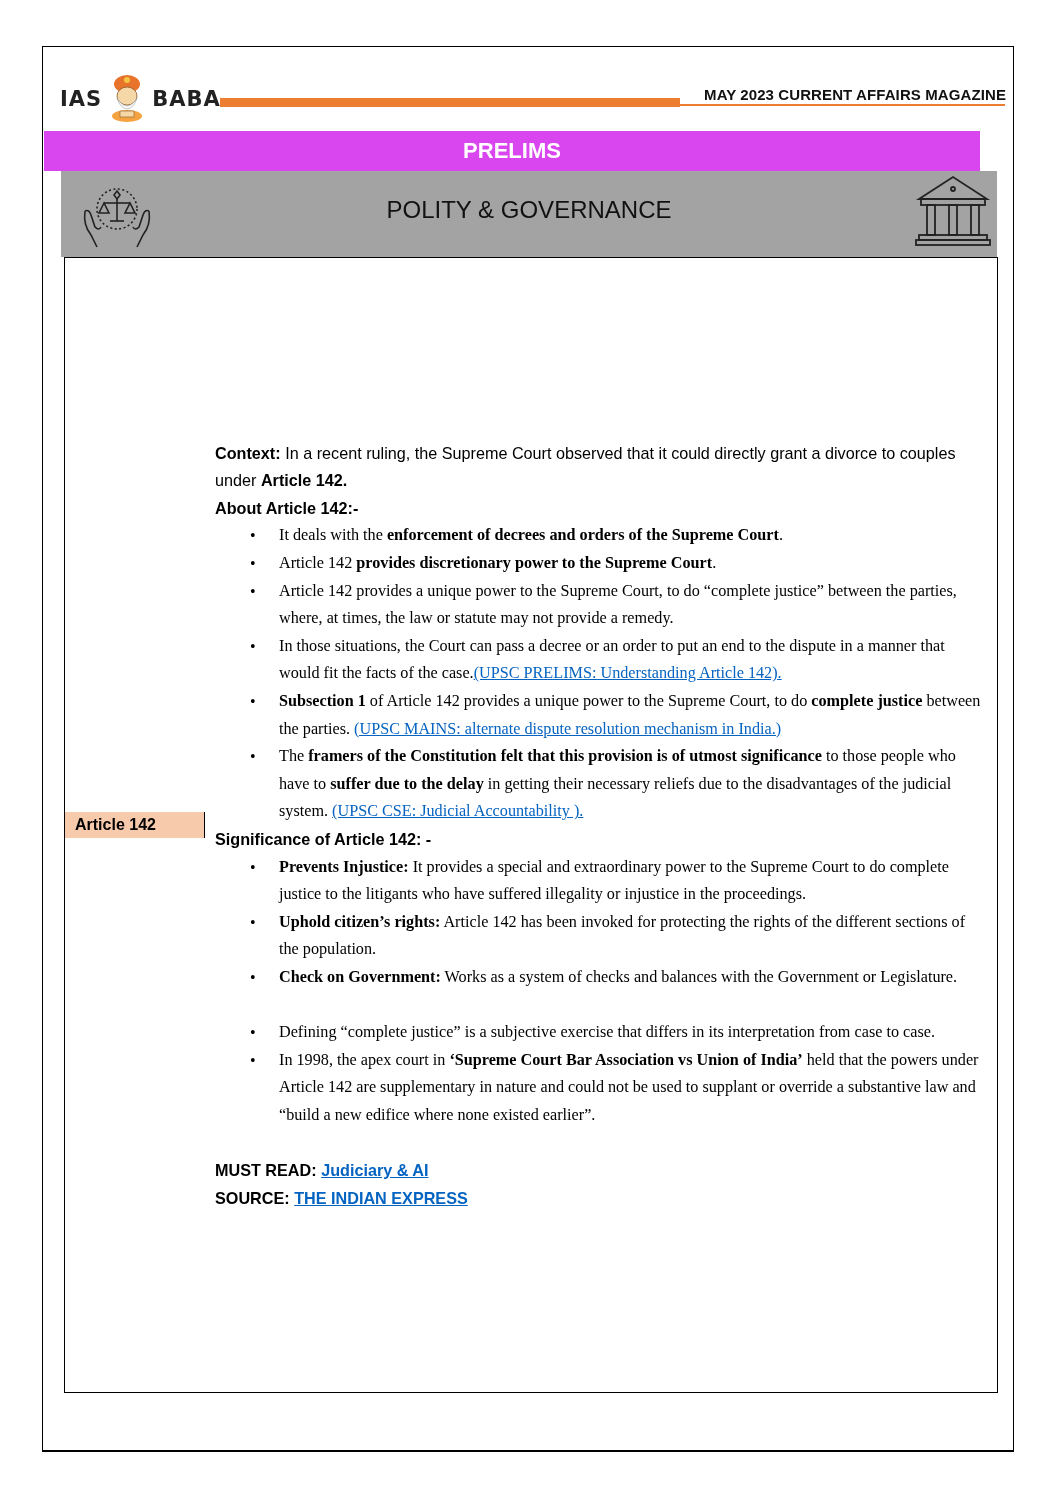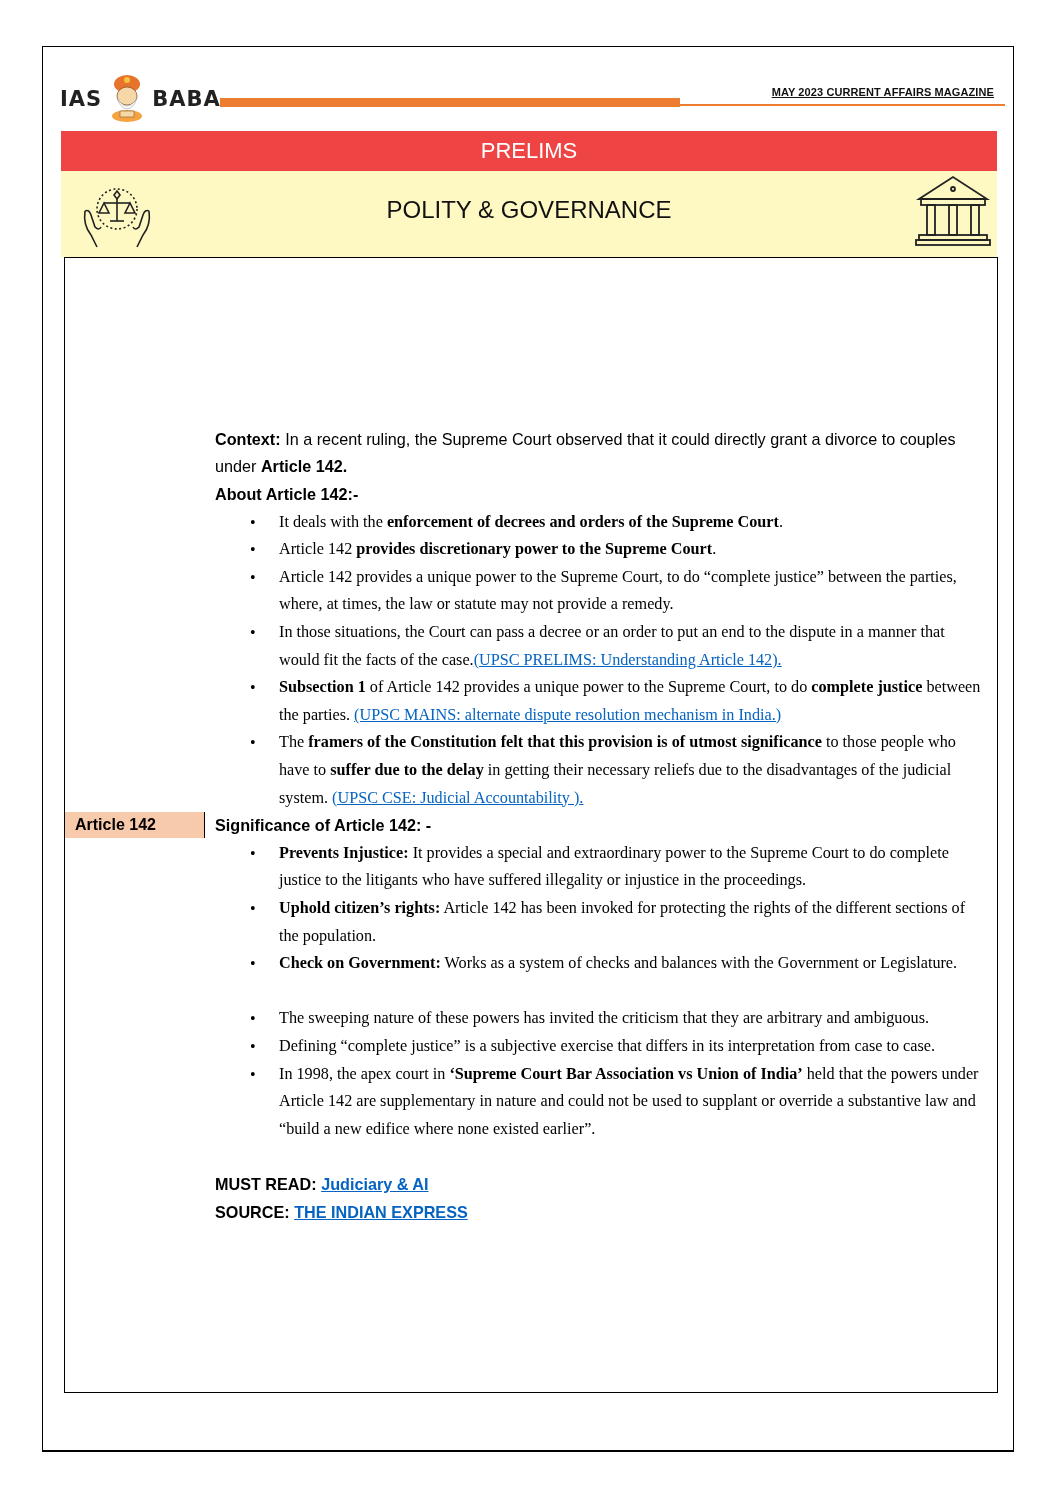--- a/index.html
+++ b/index.html
@@ -3,23 +3,23 @@
 <meta charset="utf-8">
 <style>
   html, body { margin:0; padding:0; background:#ffffff; }
   body { width:1058px; height:1497px; position:relative; font-family:"Liberation Sans", sans-serif; color:#000; overflow:hidden; }
   .page-border { position:absolute; left:42px; top:46px; width:972px; height:1406px; border:1px solid #000; border-bottom:2px solid #000; box-sizing:border-box; }
   .logo { position:absolute; left:60px; top:74px; height:50px; display:flex; align-items:center; }
   .logo-text { font-family:"DejaVu Sans", sans-serif; font-weight:bold; font-size:21px; letter-spacing:1px; color:#222; }
   .logo-mascot { width:42px; height:50px; margin:0 4px; }
   .header-bar { position:absolute; left:220px; top:98px; width:460px; height:9px; background:#ed7d31; }
   .header-line { position:absolute; left:680px; top:104px; width:325px; height:2px; background:#ed7d31; }
-  .magazine-title { position:absolute; right:64px; top:86px; font-size:11px; font-weight:bold; color:#111; letter-spacing:0.1px;text-decoration:underline; }
-  .prelims-band { position:absolute; left:61px; top:131px; width:936px; height:40px; background:#ef4444; color:#fff; font-weight:normal; font-size:22px; display:flex; align-items:center; justify-content:center; }
-  .section-band { position:absolute; left:61px; top:171px; width:936px; height:86px; background:#fef9c3; display:flex; align-items:center; justify-content:center; }
+  .magazine-title { position:absolute; right:52px; top:86px; font-size:15px; font-weight:bold; color:#111; letter-spacing:0.1px; }
+  .prelims-band { position:absolute; left:44px; top:131px; width:936px; height:40px; background:#d946ef; color:#fff; font-weight:bold; font-size:22px; display:flex; align-items:center; justify-content:center; }
+  .section-band { position:absolute; left:61px; top:171px; width:936px; height:86px; background:#a3a3a3; display:flex; align-items:center; justify-content:center; }
   .section-title { font-size:24px; color:#111; margin-top:-8px; }
   .justice-icon { position:absolute; left:16px; top:8px; width:80px; height:76px; }
   .court-icon { position:absolute; right:4px; top:2px; width:80px; height:76px; }
   .table { position:absolute; left:64px; top:257px; width:934px; height:1136px; border:1px solid #000; box-sizing:border-box; display:flex;align-items:center; }
   .cell-left { width:140px; background:#f7caac; border-right:1px solid #000; box-sizing:border-box; padding:4px 10px; font-weight:bold; font-size:16px; }
   .cell-right { flex:1; padding:2px 10px 0 10px; font-size:16.2px; line-height:27.6px; }
   .cell-right p { margin:0; }
   .cell-right b { font-weight:bold; }
   ul { margin:0; padding:0 0 0 64px; list-style:none; }
   li { position:relative;font-family:Liberation Serif, serif; }
@@ -93,21 +93,20 @@
       <li><span>The </span><b>framers of the Constitution felt that this provision is of utmost significance</b><span> to those people who have to </span><b>suffer due to the delay</b><span> in getting their necessary reliefs due to the disadvantages of the judicial system. </span><a>(UPSC CSE: Judicial Accountability ).</a></li>
     </ul>
     <p><b>Significance of Article 142: -</b></p>
     <ul>
       <li><b>Prevents Injustice:</b><span> It provides a special and extraordinary power to the Supreme Court to do complete justice to the litigants who have suffered illegality or injustice in the proceedings.</span></li>
       <li><b>Uphold citizen’s rights:</b><span> Article 142 has been invoked for protecting the rights of the different sections of the population.</span></li>
       <li><b>Check on Government:</b><span> Works as a system of checks and balances with the Government or Legislature.</span></li>
     </ul>
     <div class="spacer"></div>
     <ul>
-      <li><span>The sweeping nature of these powers has invited the criticism that they are arbitrary and ambiguous.</span></li>
       <li><span>Defining “complete justice” is a subjective exercise that differs in its interpretation from case to case.</span></li>
       <li><span>In 1998, the apex court in </span><b>‘Supreme Court Bar Association vs Union of India’</b><span> held that the powers under Article 142 are supplementary in nature and could not be used to supplant or override a substantive law and “build a new edifice where none existed earlier”.</span></li>
     </ul>
     <div class="spacer"></div>
     <p><b>MUST READ:</b> <a style="font-weight:bold">Judiciary &amp; AI</a></p>
     <p><b>SOURCE:</b> <a style="font-weight:bold">THE INDIAN EXPRESS</a></p>
   </div>
 </div>
 
 </body></html>

